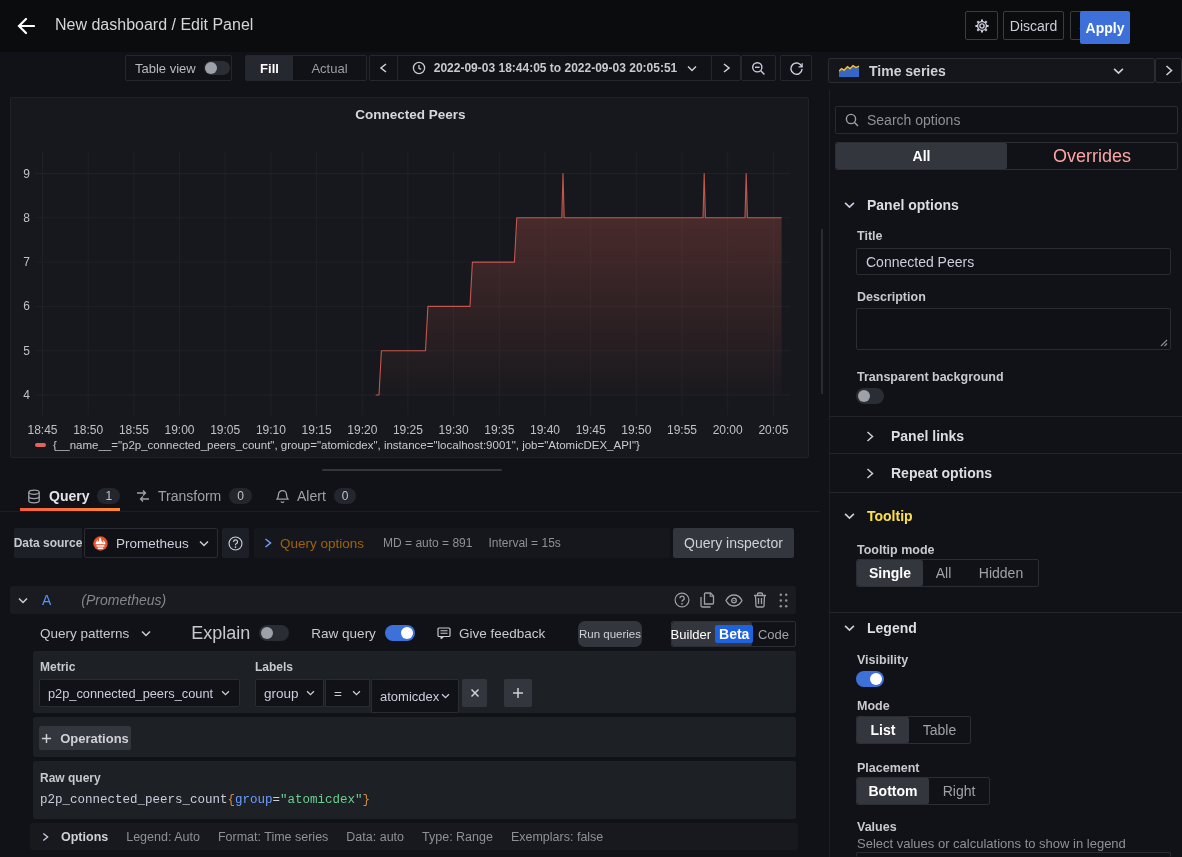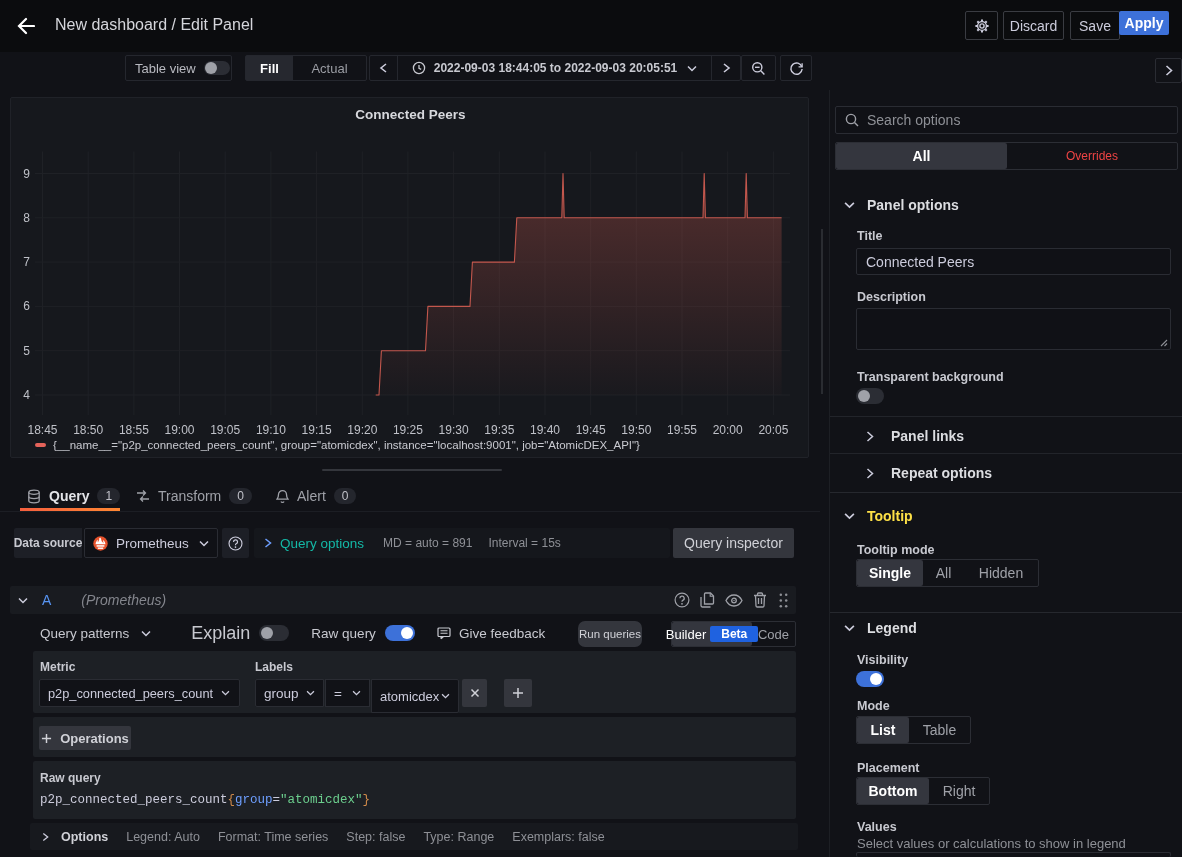--- a/index.html
+++ b/index.html
@@ -42,21 +42,21 @@
           <line x1="8.00" y1="14.60" x2="8.00" y2="12.60" stroke-width="2"></line>
           <line x1="3.33" y1="12.67" x2="4.75" y2="11.25" stroke-width="2"></line>
           <line x1="1.40" y1="8.00" x2="3.40" y2="8.00" stroke-width="2"></line>
           <line x1="3.33" y1="3.33" x2="4.75" y2="4.75" stroke-width="2"></line>
           <line x1="8.00" y1="1.40" x2="8.00" y2="3.40" stroke-width="2"></line>
           <line x1="12.67" y1="3.33" x2="11.25" y2="4.75" stroke-width="2"></line>
         </svg>
   </div>
   <div class="btn btn-outline" style="left:1003px;top:11px;width:61px;height:29px">Discard</div>
   <div class="btn btn-outline" style="left:1070px;top:11px;width:50px;height:29px">Save</div>
-  <div class="btn btn-primary" style="left:1119px;top:11px;width:50px;height:24px;font-weight:700">Apply</div>
+  <div class="btn btn-primary" style="left:1080px;top:11px;width:50px;height:33px;font-weight:700">Apply</div>
 </div>
 
 <div class="tbox" style="left:125px;top:55px;width:107px;height:26px;padding-left:9px;font-size:13px;color:#b9bac1">
   Table view
   <span class="toggle" style="display:inline-block;width:26px;height:14px;background:#2b2d34;margin-left:8px">
         <span class="knob" style="width:12px;height:12px;left:1px;top:1px;background:#9fa1a8"></span>
       </span>
 </div>
 <div class="tbox" style="left:245px;top:55px;width:122px;height:26px;padding:0">
   <div class="seg-sel" style="display:flex;align-items:center;justify-content:center;width:47px;height:100%;font-size:13px">Fill</div>
@@ -208,21 +208,21 @@
   <svg width="15" height="15" viewBox="0 0 16 16" fill="none" stroke="#ccccdc" stroke-width="1.2">
         <circle cx="8" cy="8" r="6.9"></circle>
         <path d="M5.9 6.3 A2.15 2.15 0 1 1 8.7 8.3 C8.1 8.6 8 9.0 8 9.8" stroke-width="1.3"></path>
         <circle cx="8" cy="11.8" r="0.9" fill="#ccccdc" stroke="none"></circle>
       </svg>
 </div>
 <div class="abs flex" style="left:254px;top:528px;width:416px;height:30px;background:#15171c;border-radius:2px;padding-left:10px">
   <svg width="8" height="10" viewBox="0 0 8 10">
         <path d="M1.5 1 L6.5 5 L1.5 9" stroke="#6e9fff" stroke-width="1.5" fill="none"></path>
       </svg>
-  <span style="margin-left:8px;font-size:13.5px;font-weight:500;color:#14b8a6">Query options</span>
+  <span style="margin-left:8px;font-size:13.5px;font-weight:500;color:#a16207">Query options</span>
   <span style="margin-left:19px;font-size:12px;color:#8e9096">MD = auto = 891</span>
   <span style="margin-left:16px;font-size:12px;color:#8e9096">Interval = 15s</span>
 </div>
 <div class="abs flex" style="left:673px;top:528px;width:121px;height:30px;background:#34363d;border-radius:2px;justify-content:center;font-size:14px;font-weight:500;color:#d0d1d7">Query inspector</div>
 
 <div class="abs flex" style="left:10px;top:586px;width:786px;height:28px;background:#191b20;border-radius:2px;padding-left:8px">
   <svg width="10" height="7" viewBox="0 0 10 7">
         <path d="M1 1.5 L5 5.5 L9 1.5" stroke="#ccccdc" stroke-width="1.5" fill="none"></path>
       </svg>
   <span style="margin-left:14px;font-size:14px;font-weight:500;color:#5794f2">A</span>
@@ -272,21 +272,21 @@
         <rect x="1" y="1" width="12" height="8.5" rx="1"></rect>
         <path d="M4 11.8 L4 9.5 M4 11.8 L6.5 9.5"></path>
         <path d="M3.5 3.8 L10.5 3.8 M3.5 6.2 L10.5 6.2" stroke-width="1.1"></path>
       </svg>
   <span style="margin-left:8px;font-size:13.5px;color:#c8c9d0">Give feedback</span>
 </div>
 <div class="abs flex" style="left:578px;top:621px;width:64px;height:26px;background:#34363d;border-radius:7px;justify-content:center;font-size:11.5px;font-weight:500;color:#d0d1d7;white-space:nowrap">Run queries</div>
 <div class="abs flex" style="left:671px;top:621px;width:125px;height:26px;border:1px solid #2c2e35;border-radius:2px">
   <div class="flex" style="width:80px;height:100%;background:#34363e;border-radius:2px;justify-content:center">
     <span style="font-size:13px;font-weight:500;color:#fff">Builder</span>
-    <span style="margin-left:4px;background:#1f62e0;border-radius:2px;font-size:12px;font-weight:700;color:#fff;padding:1px 11px">Beta</span>
+    <span style="margin-left:4px;background:#1f62e0;border-radius:2px;font-size:14px;font-weight:700;color:#fff;padding:1px 4px">Beta</span>
   </div>
   <div class="flex" style="flex:1;justify-content:center;font-size:13px;color:#9fa1a8">Code</div>
 </div>
 
 <div class="abs" style="left:33px;top:651px;width:763px;height:62px;background:#1d2025;border-radius:2px">
   <div class="abs" style="left:7px;top:9px;font-size:12px;font-weight:700;color:#c8c9d0">Metric</div>
   <div class="sel" style="left:6px;top:28px;width:201px;height:28px;padding:0 8px;background:#111217">
     <span style="font-size:12.8px;white-space:nowrap">p2p_connected_peers_count</span>
     <svg width="9" height="6" viewBox="0 0 10 7" style="margin-left:8px">
           <path d="M1 1.5 L5 5.5 L9 1.5" stroke="#ccccdc" stroke-width="1.5" fill="none"></path>
@@ -334,42 +334,52 @@
   <div class="abs" style="left:7px;top:10px;font-size:12px;font-weight:700;color:#c8c9d0">Raw query</div>
   <div class="abs" style="left:7px;top:32px;font-family:'Liberation Mono',monospace;font-size:12.5px;color:#ccccdc">p2p_connected_peers_count<span style="color:#d08a4a">{</span><span style="color:#6e9fff">group</span>=<span style="color:#6ccf8e">"atomicdex"</span><span style="color:#d08a4a">}</span></div>
 </div>
 <div class="abs flex" style="left:30px;top:823px;width:768px;height:27px;background:#17191e;border-radius:2px;padding-left:12px">
   <svg width="7" height="10" viewBox="0 0 8 10">
         <path d="M1.5 1 L6.5 5 L1.5 9" stroke="#ccccdc" stroke-width="1.5" fill="none"></path>
       </svg>
   <span style="margin-left:12px;font-size:12.5px;font-weight:700;color:#d0d1d7">Options</span>
   <span style="margin-left:18px;font-size:12.5px;color:#8e9096">Legend: Auto</span>
   <span style="margin-left:18px;font-size:12.5px;color:#8e9096">Format: Time series</span>
-  <span style="margin-left:18px;font-size:12.5px;color:#8e9096">Step: false</span>
+  <span style="margin-left:18px;font-size:12.5px;color:#8e9096">Data: auto</span>
   <span style="margin-left:18px;font-size:12.5px;color:#8e9096">Type: Range</span>
   <span style="margin-left:18px;font-size:12.5px;color:#8e9096">Exemplars: false</span>
 </div>
 
 <div class="abs" style="left:821px;top:229px;width:2px;height:165px;background:#2a2c31"></div>
 <div class="abs" style="left:829px;top:90px;width:1px;height:767px;background:#1d1f24"></div>
+<div class="sel" style="left:828px;top:58px;width:327px;height:25px;padding:0 10px;background:#14161b">
+  <svg width="20" height="13" viewBox="0 0 20 13">
+        <path d="M0 13 L0 8 L2.5 5.5 L5 7 L8.5 3.5 L11 5.5 L14 2.5 L17 4.5 L20 3 L20 13 Z" fill="#3567c9"></path>
+        <path d="M0 7.2 L2.5 4.7 L5 6.2 L8.5 2.7 L11 4.7 L14 1.7 L17 3.7 L20 2.2" stroke="#f8c237" stroke-width="1.5" fill="none"></path>
+      </svg>
+  <span style="margin-left:10px;font-size:14px;font-weight:700;color:#d0d1d7">Time series</span>
+  <svg width="11" height="8" viewBox="0 0 10 7" style="margin-left:auto;margin-right:20px">
+        <path d="M1 1.5 L5 5.5 L9 1.5" stroke="#ccccdc" stroke-width="1.5" fill="none"></path>
+      </svg>
+</div>
 <div class="abs flex" style="left:1155px;top:58px;width:27px;height:25px;border:1px solid #2a2c33;border-radius:2px;justify-content:center">
   <svg width="8" height="11" viewBox="0 0 8 11">
         <path d="M1.5 1 L6.5 5.5 L1.5 10" stroke="#ccccdc" stroke-width="1.6" fill="none"></path>
       </svg>
 </div>
 <div class="sel" style="left:835px;top:106px;width:343px;height:28px;padding:0 9px;background:#101116">
   <svg width="14" height="14" viewBox="0 0 14 14" fill="none" stroke="#9fa1a8" stroke-width="1.4">
         <circle cx="6" cy="6" r="4.6"></circle>
         <path d="M9.5 9.5 L13 13"></path>
       </svg>
   <span style="margin-left:8px;font-size:14px;color:#8e9096">Search options</span>
 </div>
 <div class="abs flex" style="left:835px;top:142px;width:343px;height:28px;border:1px solid #2c2e35;border-radius:2px;background:#111217">
   <div class="flex" style="width:171px;height:100%;background:#34363e;border-radius:2px;justify-content:center;font-size:14px;font-weight:700;color:#fff">All</div>
-  <div class="flex" style="flex:1;justify-content:center;font-size:12px;color:#ef4444">Overrides</div>
+  <div class="flex" style="flex:1;justify-content:center;font-size:18px;color:#fca5a5">Overrides</div>
 </div>
 <div class="abs flex" style="left:844px;top:197px">
   <svg width="11" height="8" viewBox="0 0 10 7">
         <path d="M1 1.5 L5 5.5 L9 1.5" stroke="#ccccdc" stroke-width="1.5" fill="none"></path>
       </svg>
   <span style="margin-left:12px;font-size:14px;font-weight:700;color:#dcdde1">Panel options</span>
 </div>
 <div class="abs" style="left:857px;top:229px;font-size:12.5px;font-weight:700;color:#c8c9d0">Title</div>
 <div class="sel" style="left:856px;top:248px;width:315px;height:27px;padding:0 9px;background:#101116">
   <span style="font-size:14px">Connected Peers</span>

